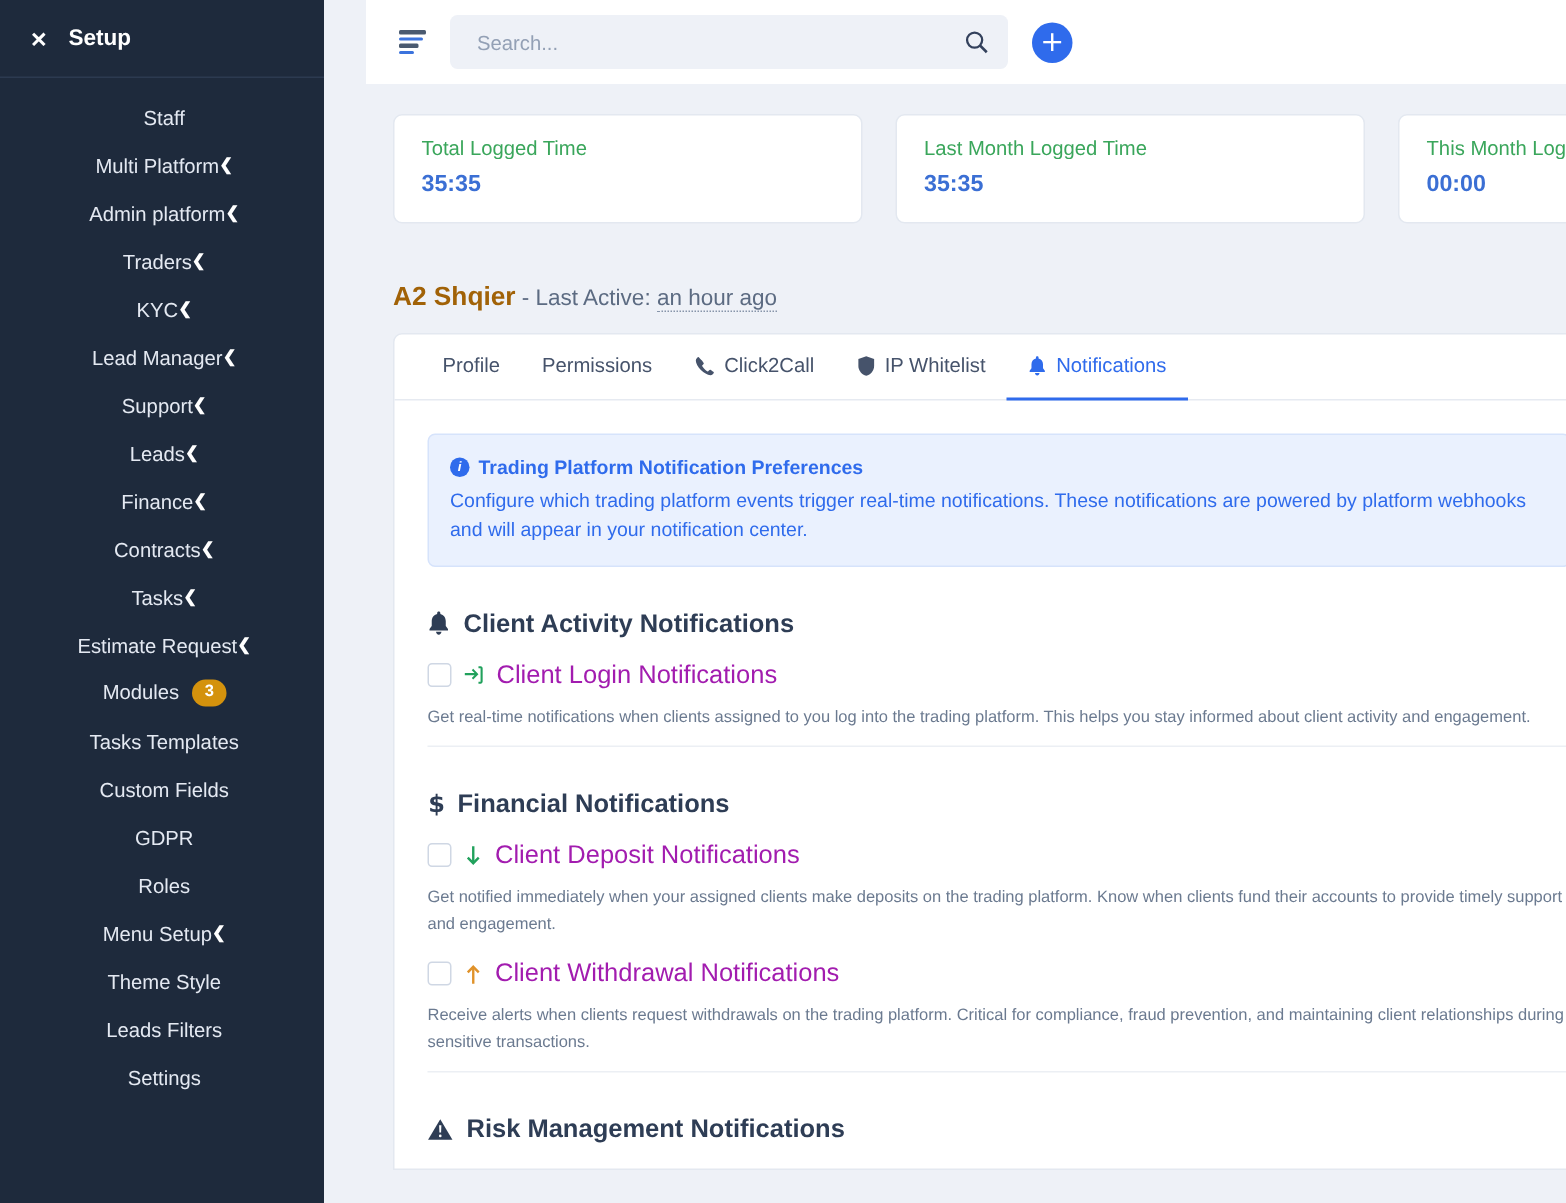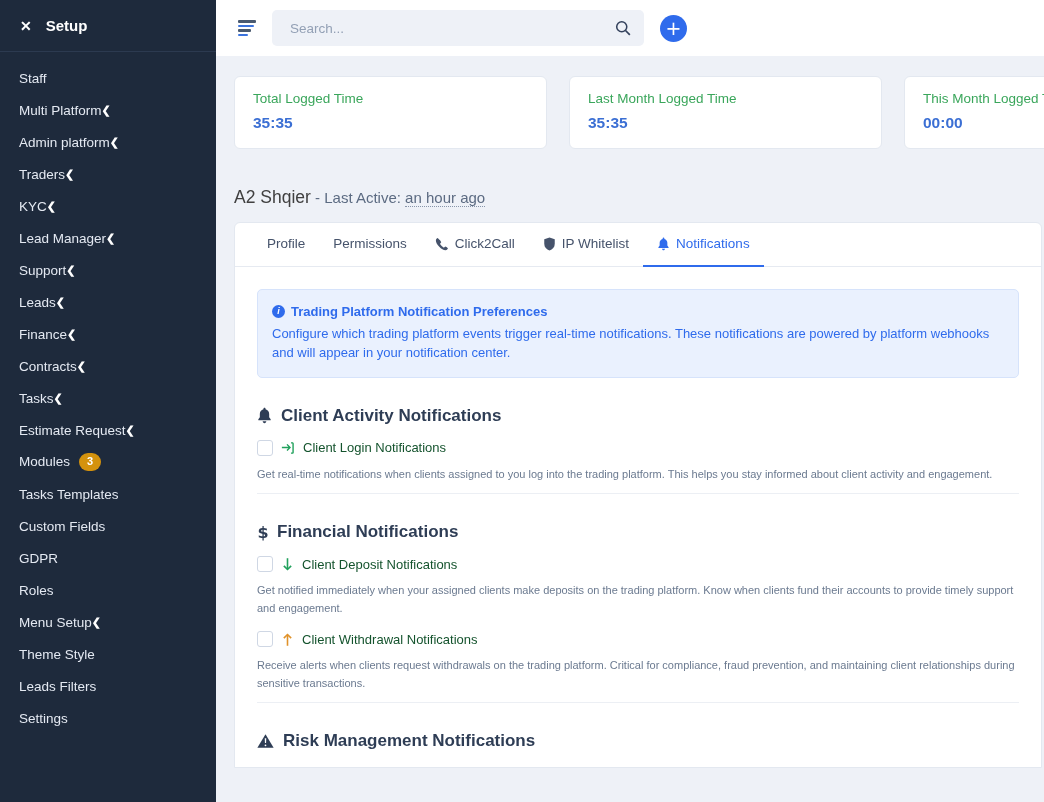--- a/index.html
+++ b/index.html
@@ -31,34 +31,34 @@
     margin-right: 14px; cursor: pointer; line-height: 1;
   }
   .sb-title { color: #ffffff; font-size: 15px; font-weight: bold; }
   .sb-list { padding-top: 10px; }
   .sb-item {
     height: 32px;
     display: flex; align-items: center;
     padding: 0 16px 0 19px;
     color: #e4e9f2; font-size: 13.5px;
     cursor: pointer;
-    justify-content: flex-start;
+    justify-content: center;
   }
   .sb-item .lbl { white-space: nowrap; }
   .sb-left { display: flex; align-items: center; gap: 9px; }
   .chev { color: #ffffff; font-size: 11px; font-weight: bold; line-height: 1; }
   .badge {
     background: #d4920d; color: #fff;
     font-size: 11px; font-weight: bold;
     border-radius: 9px; padding: 1px 8px 2px;
     line-height: 1.3;
   }
 
   
-  #main { flex: 1 1 auto; height: 802px; overflow: hidden; position: relative; }
+  #main { flex: 1 1 auto; height: 802px; overflow: hidden; position: relative; margin-left: 28px; }
 
   .topbar {
     height: 56px; background: #ffffff;
     display: flex; align-items: center;
     padding: 0 0 0 22px; gap: 16px;
   }
   .burger { width: 18px; height: 16px; display: flex; flex-direction: column; justify-content: space-between; cursor: pointer; }
   .burger i { display: block; height: 2.5px; border-radius: 1px; }
   .burger i:nth-child(1) { width: 18px; background: #4a5a70; }
   .burger i:nth-child(2) { width: 16px; background: #3b73dd; }
@@ -92,21 +92,21 @@
     width: 313px; flex: 0 0 313px;
     padding: 14px 18px 16px;
   }
   .card-label { color: #3aa65b; font-size: 13.5px; font-weight: normal; white-space: nowrap; overflow: hidden; }
   .card-value { color: #3b6fd4; font-size: 15.5px; font-weight: bold; margin-top: 8px; }
 
   .usertitle {
     padding: 38px 0 0 18px;
     font-size: 15px; color: #5c6b82;
   }
-  .usertitle .name { font-size: 17.5px; font-weight: normal; color: #404040; }
+  .usertitle .name { font-size: 17.5px; font-weight: bold; color: #a16207; }
   .dotted { border-bottom: 1px dotted #8795aa; }
 
   
   .panel {
     margin: 14px 0 0 18px;
     background: #fff; border: 1px solid #e3e8f0;
     border-radius: 6px 6px 0 0;
     width: 808px;
   }
   .tabs {
@@ -143,21 +143,21 @@
   .sec-head {
     display: flex; align-items: center; gap: 9px;
     font-size: 17px; font-weight: bold; color: #2e3d55;
     padding: 14px 0 10px;
   }
   .opt-row { display: flex; align-items: center; gap: 8px; padding: 4px 0 2px; }
   .cbox {
     width: 16px; height: 16px; border: 1px solid #cfd7e4;
     border-radius: 3px; background: #fff; flex: 0 0 16px; cursor: pointer;
   }
-  .opt-label { font-size: 13px; color: #14532d; }
+  .opt-label { font-size: 17px; color: #a21caf; }
   .desc {
     font-size: 11px; color: #6b7a90; line-height: 1.6;
     padding: 8px 0 10px; max-width: 766px;
   }
   .divider { border-top: 1px solid #eceff4; }
   .sec-ico { display: flex; align-items: center; }
 </style>
 </head>
 <body>
 

